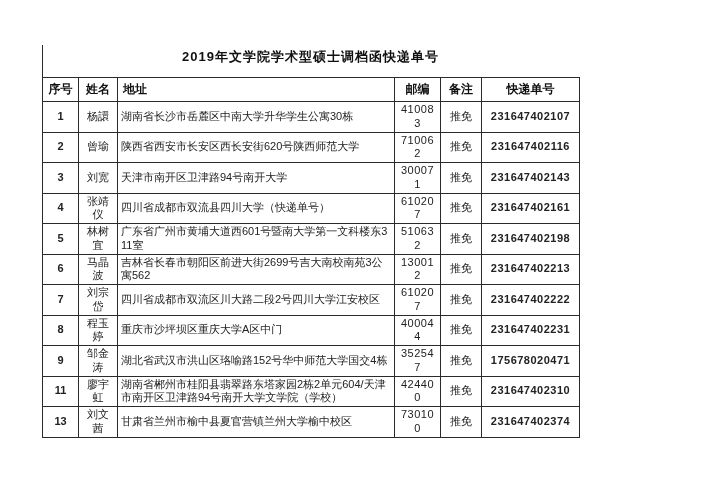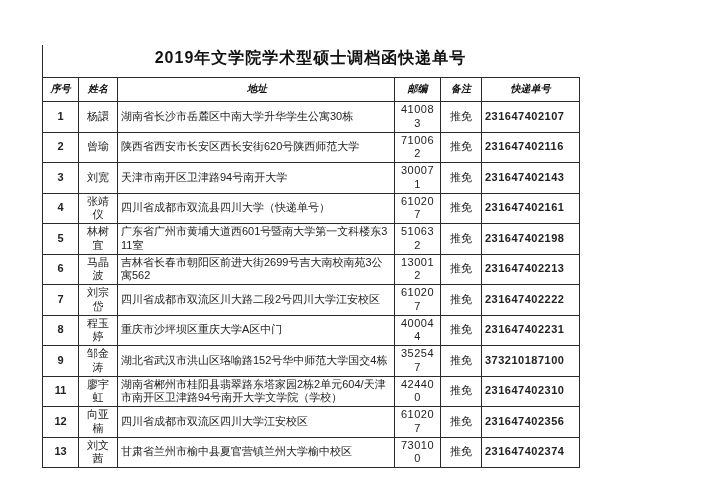--- a/index.html
+++ b/index.html
@@ -23,21 +23,21 @@
     width: 1px;
     height: 33px;
     background: #2a2a2a;
   }
   .doc-title {
     position: absolute;
     left: 42px;
     top: 48px;
     width: 537px;
     text-align: center;
-    font-size: 16px;
+    font-size: 13px;
     font-weight: bold;
     letter-spacing: 1px;
     color: #111;
   }
   table.sheet {
     position: absolute;
     left: 42px;
     top: 77px;
     width: 537px;
     border-collapse: collapse;
@@ -49,31 +49,30 @@
     border: 1px solid #2a2a2a;
     padding: 1px 3px;
     height: 21px;
     line-height: 1.25;
     overflow: hidden;
     word-break: break-all;
   }
   table.sheet th {
     font-weight: bold;
     text-align: center;
-    font-size: 10px;
+    font-size: 12px;
     color: #111;
-    font-style: italic;
   }
-  table.sheet th.col-addr { text-align: center; padding-left: 5px; }
+  table.sheet th.col-addr { text-align: left; padding-left: 5px; }
   td.c-no   { text-align: center; font-weight: bold; }
   td.c-name { text-align: center; }
   td.c-addr { text-align: left; padding-left: 5px; }
   td.c-post { text-align: center; font-weight: normal; letter-spacing: 0.5px; }
   td.c-note { text-align: center; }
-  td.c-trk  { font-weight: bold; letter-spacing: 0.5px; }
+  td.c-trk  { text-align: center; font-weight: bold; letter-spacing: 0.5px; }
 </style>
 </head>
 <body>
 
 <div class="page">
   <div class="edge-line"></div>
 
   <div class="doc-title">2019年文学院学术型硕士调档函快递单号</div>
 
   <table class="sheet">
@@ -159,37 +158,29 @@
           <td class="c-post">400044</td>
           <td class="c-note">推免</td>
           <td class="c-trk">231647402231</td>
         </tr>
         <tr>
           <td class="c-no">9</td>
           <td class="c-name">邹金涛</td>
           <td class="c-addr">湖北省武汉市洪山区珞喻路152号华中师范大学国交4栋</td>
           <td class="c-post">352547</td>
           <td class="c-note">推免</td>
-          <td class="c-trk">373210187100</td>
+          <td class="c-trk">175678020471</td>
         </tr>
         <tr>
           <td class="c-no">11</td>
           <td class="c-name">廖宇虹</td>
           <td class="c-addr">湖南省郴州市桂阳县翡翠路东塔家园2栋2单元604/天津市南开区卫津路94号南开大学文学院（学校）</td>
           <td class="c-post">424400</td>
           <td class="c-note">推免</td>
           <td class="c-trk">231647402310</td>
-        </tr>
-        <tr>
-          <td class="c-no">12</td>
-          <td class="c-name">向亚楠</td>
-          <td class="c-addr">四川省成都市双流区四川大学江安校区</td>
-          <td class="c-post">610207</td>
-          <td class="c-note">推免</td>
-          <td class="c-trk">231647402356</td>
         </tr>
         <tr>
           <td class="c-no">13</td>
           <td class="c-name">刘文茜</td>
           <td class="c-addr">甘肃省兰州市榆中县夏官营镇兰州大学榆中校区</td>
           <td class="c-post">730100</td>
           <td class="c-note">推免</td>
           <td class="c-trk">231647402374</td>
         </tr>
       </tbody>

